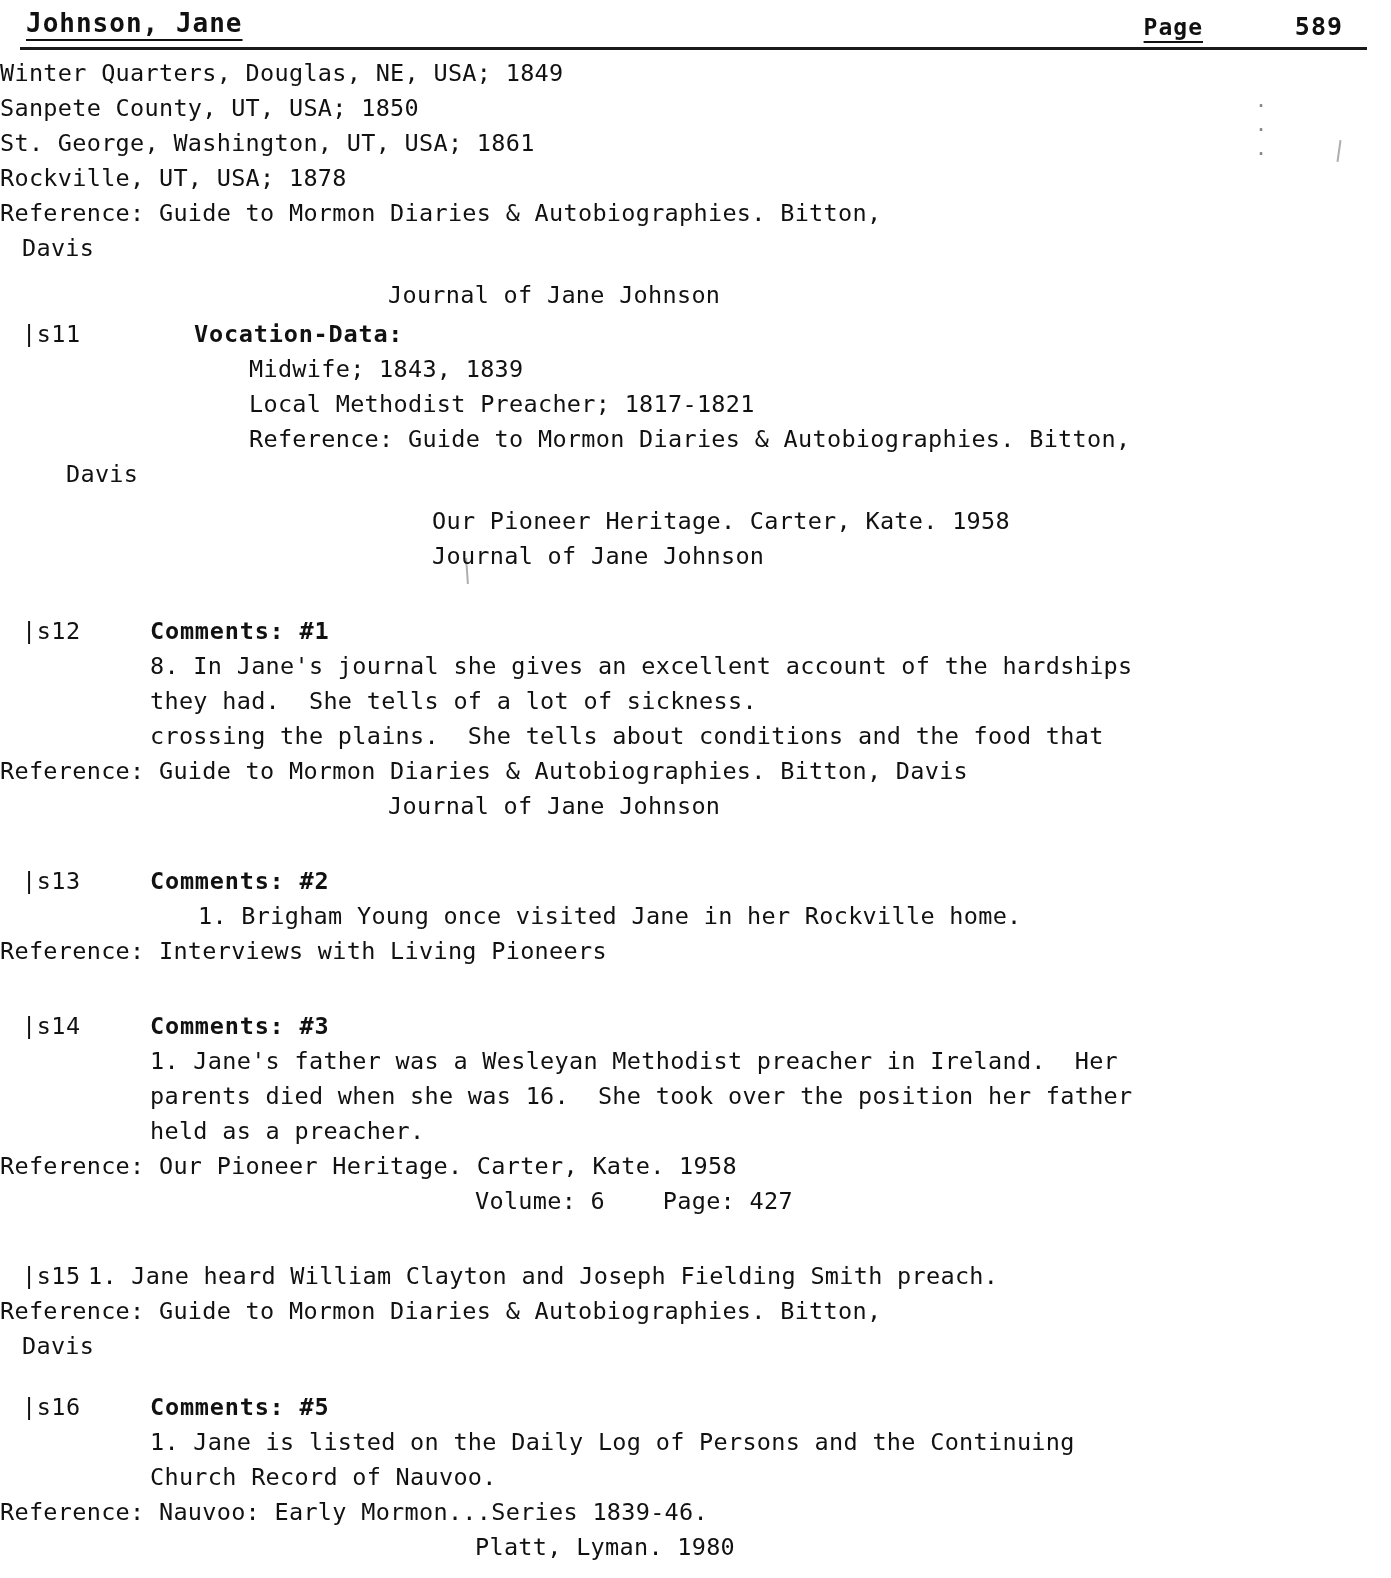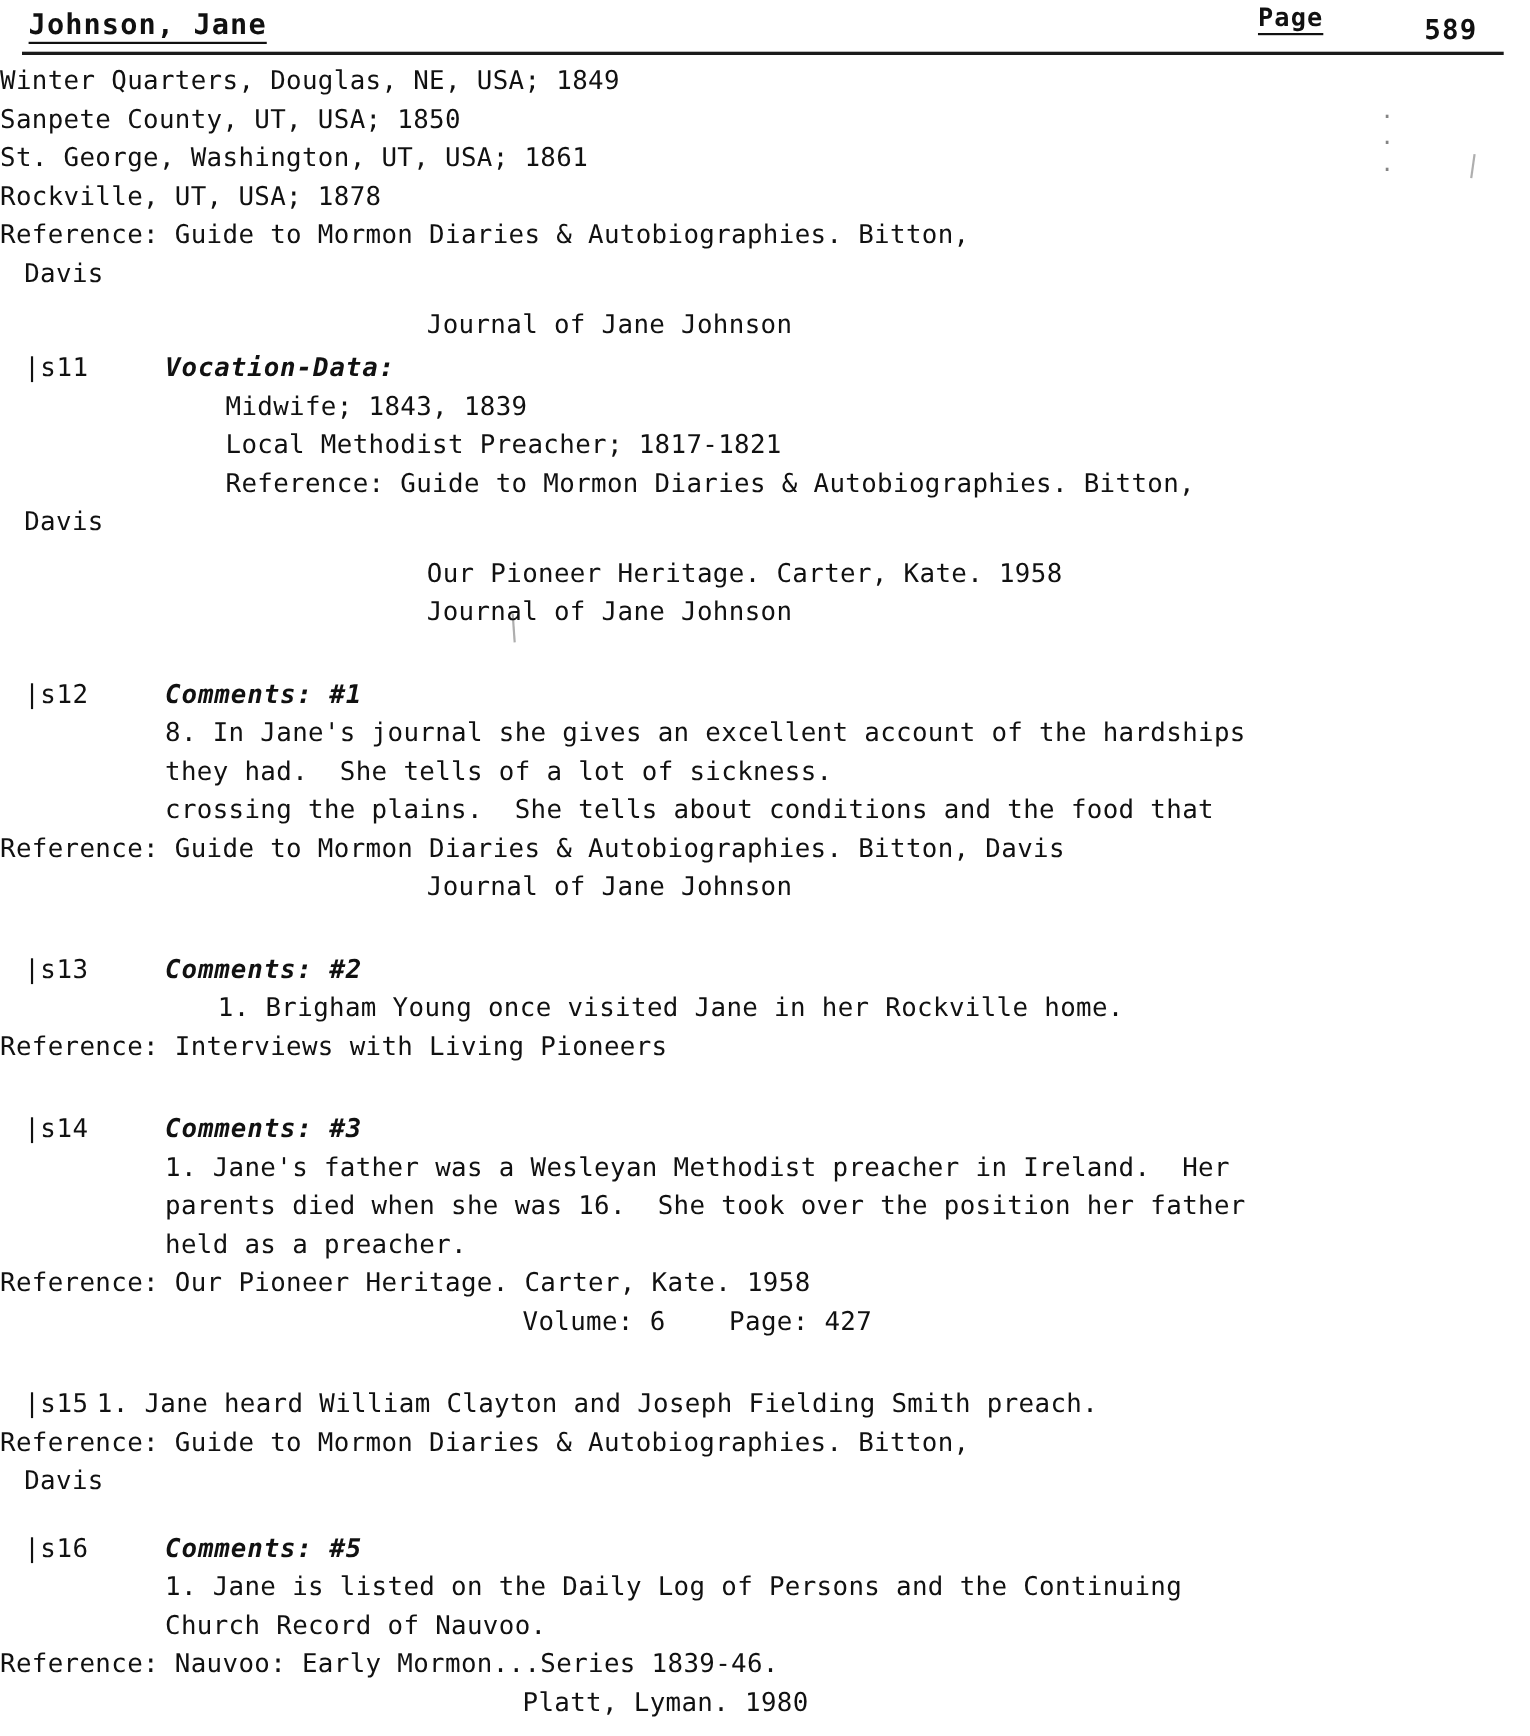--- a/index.html
+++ b/index.html
@@ -34,21 +34,21 @@
     top: 8px;
     font-size: 26px;
     font-weight: bold;
     letter-spacing: 1px;
     text-decoration: underline;
     text-underline-offset: 7px;
   }
   .header-page-label {
     position: absolute;
     right: 188px;
-    top: 4px;
+    top: 14px;
     font-size: 23px;
     font-weight: bold;
     letter-spacing: 1px;
     text-decoration: underline;
     text-underline-offset: 6px;
   }
   .header-page-num {
     position: absolute;
     right: 48px;
     top: 12px;
@@ -82,21 +82,20 @@
     font-size: 23.5px;
     letter-spacing: 0.5px;
     white-space: pre;
   }
   .tag::before {
     content: "";
   }
   .bold {
     font-weight: bold;
     letter-spacing: 0.8px;
-    font-style: italic;
   }
 
   .line {
     white-space: pre;
     position: relative;
   }
   .i-2  { }
   .i-3  { padding-left: 205px; }
   .i-4  { padding-left: 388px; }
   .i-5  { padding-left: 150px; }
@@ -158,21 +157,21 @@
       <div class="line i-2">Winter Quarters, Douglas, NE, USA; 1849</div>
       <div class="line i-2">Sanpete County, UT, USA; 1850</div>
       <div class="line i-2">St. George, Washington, UT, USA; 1861</div>
       <div class="line i-2">Rockville, UT, USA; 1878</div>
       <div class="line i-2">Reference: Guide to Mormon Diaries &amp; Autobiographies. Bitton,</div>
       <div class="line davis">Davis</div>
       <div class="spacer-s"></div>
       <div class="line i-4">Journal of Jane Johnson</div>
     </div>
 
-    <div class="row" style="margin-top:4px;">
+    <div class="row" style="margin-top:4px;padding-left:44px;">
       <div class="tag">|s11</div>
       <div class="line i-5 bold">Vocation-Data:</div>
       <div class="line i-3">Midwife; 1843, 1839</div>
       <div class="line i-3">Local Methodist Preacher; 1817-1821</div>
       <div class="line i-3">Reference: Guide to Mormon Diaries &amp; Autobiographies. Bitton,</div>
       <div class="line davis">Davis</div>
       <div class="spacer-s"></div>
       <div class="line i-4">Our Pioneer Heritage. Carter, Kate. 1958</div>
       <div class="line i-4">Journal of Jane Johnson</div>
     </div>

